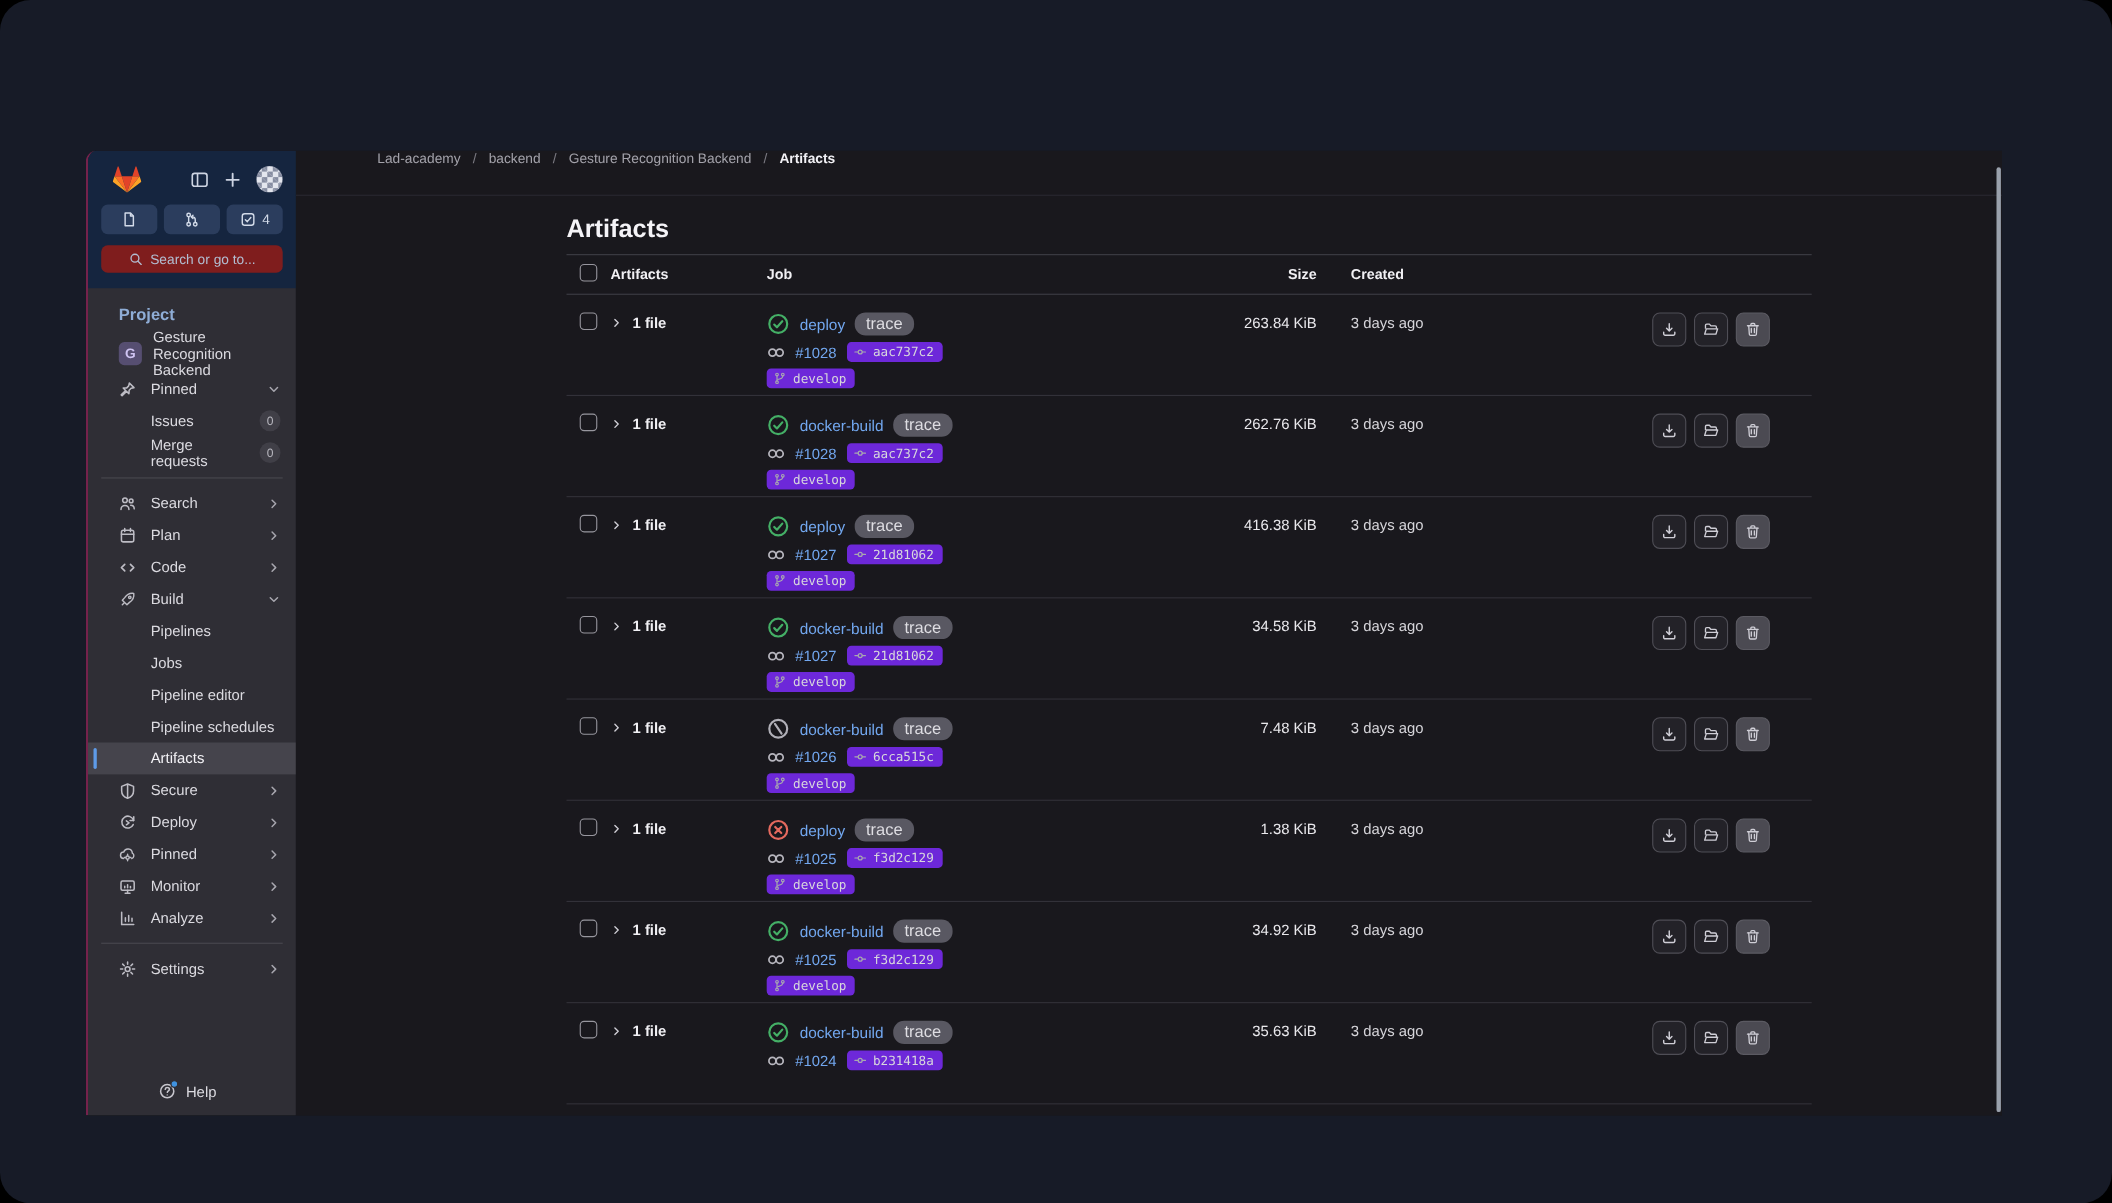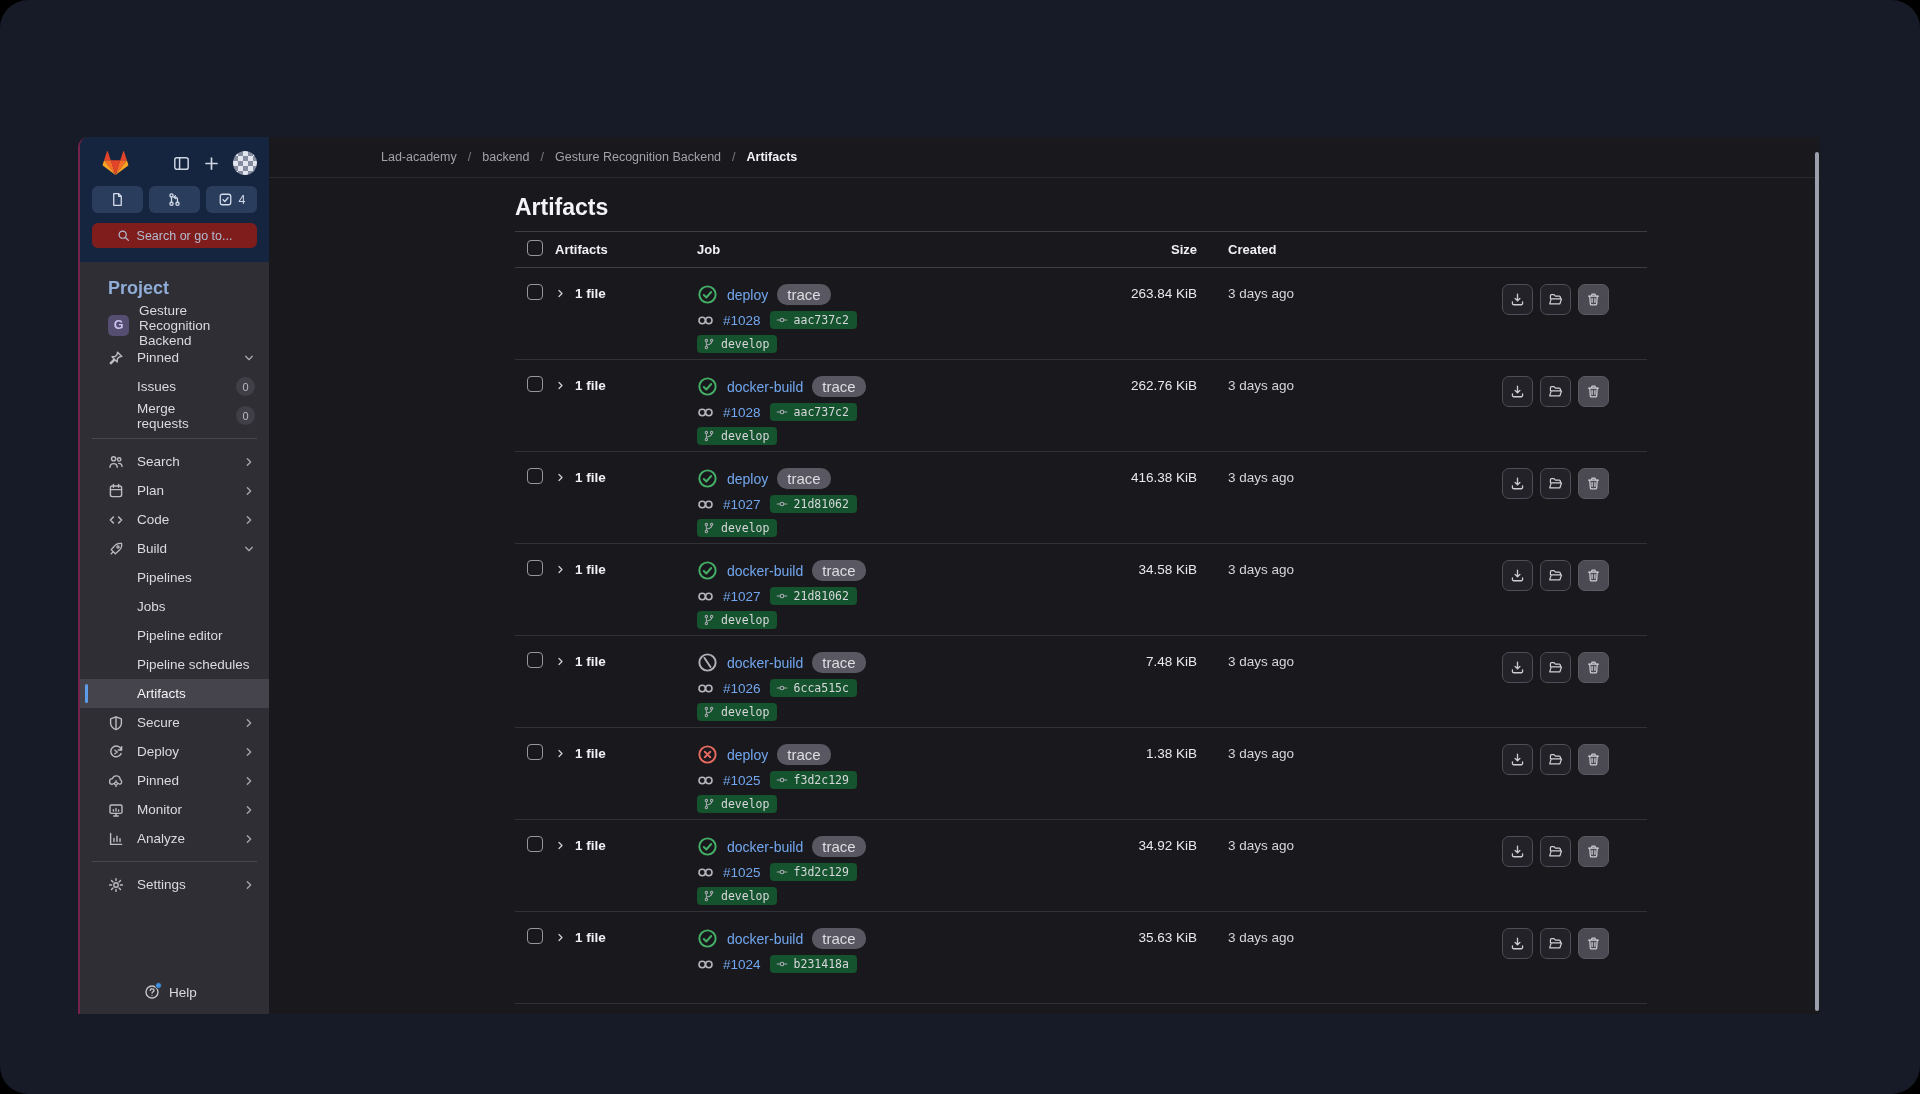--- a/index.html
+++ b/index.html
@@ -29,21 +29,21 @@
                      linear-gradient(45deg,#868da1 25%,#e3e6ee 25%,#e3e6ee 75%,#868da1 75%);
     background-size:10px 10px;background-position:0 0,5px 5px;}
   .sb-row2{display:flex;gap:6px;margin-top:9px;}
   .sb-btn{flex:1;height:27px;background:#2b3d5d;border:none;border-radius:6px;display:flex;
           align-items:center;justify-content:center;gap:6px;color:#d3dbe9;font-size:12.5px;cursor:pointer;}
   .sb-btn svg{width:15px;height:15px;}
   .sb-search{margin-top:10px;height:25px;background:#7f1d1d;border-radius:6px;display:flex;
              align-items:center;justify-content:center;gap:7px;color:#b2bdd1;font-size:12.5px;cursor:text;}
   .sb-search svg{width:13px;height:13px;}
   .sb-nav{flex:1;padding:6px 0 0 0;overflow:hidden;font-size:13.5px;}
-  .sb-label{padding:10px 14px 8px 28px;color:#8fadd6;font-weight:700;font-size:18px;}
+  .sb-label{padding:10px 14px 8px 28px;color:#8fadd6;font-weight:700;font-size:15px;}
   .sb-item{position:relative;display:flex;align-items:center;height:29px;padding:0 14px 0 28px;
            gap:13px;color:#dbdae0;cursor:pointer;}
   .sb-item .nico{width:16px;flex:0 0 16px;color:#bdbcc4;display:flex;}
   .sb-item .nico svg{width:16px;height:16px;}
   .sb-project{height:36px;gap:10px;}
   .pavatar{width:21px;height:21px;border-radius:5px;background:#564e71;color:#cfc4f2;font-size:12.5px;
            font-weight:700;display:flex;align-items:center;justify-content:center;flex:0 0 21px;}
   .sb-item.indent{padding-left:57px;}
   .sb-item .chev{margin-left:auto;color:#a7a6ae;display:flex;}
   .sb-item .chev svg{width:12px;height:12px;}
@@ -55,22 +55,22 @@
   .sb-divider{height:1px;background:#49484f;margin:8px 12px;}
   .sb-help{height:44px;display:flex;align-items:center;gap:9px;padding:0 28px;color:#dbdae0;
            font-size:13.5px;cursor:pointer;margin-left:36px;}
   .hicon{position:relative;display:flex;color:#c6c5cc;}
   .hicon svg{width:16px;height:16px;}
   .hicon .dot{position:absolute;right:-2px;top:-2px;width:7px;height:7px;border-radius:50%;
            background:#3f92e0;border:1.5px solid #2f2e35;}
 
   
   .main{flex:1;position:relative;background:#19181d;overflow:hidden;}
-  .crumbs{height:41px;border-bottom:1px solid #2a2931;display:flex;align-items:center;gap:11px;
-          padding-left:112px;font-size:12.5px;color:#a3a2aa;}
+  .crumbs{height:41px;border-bottom:1px solid #2a2931;display:flex;gap:11px;
+          padding-left:74px;font-size:12.5px;color:#a3a2aa;}
   .crumbs .sep{color:#7c7b83;}
   .crumbs .crumb{cursor:pointer;}
   .crumbs .crumb:last-of-type{color:#f2f1f5;font-weight:700;}
   .content{margin-left:246px;width:1132px;}
   .title{margin:16px 0 10px 0;font-size:23px;font-weight:800;color:#f4f3f7;}
   .total{font-size:13px;color:#a8a7af;margin-bottom:20px;}
   .total-label{font-weight:700;color:#c1c0c8;}
 
   .thead,.trow{display:grid;grid-template-columns:40px 142px 330px 170px 200px 1fr;}
   .thead{height:37px;align-items:center;border-top:1px solid #3e3d45;border-bottom:1px solid #3e3d45;
@@ -88,21 +88,21 @@
   .stico{display:flex;}
   .stico svg{width:21px;height:21px;}
   .st-success{color:#44af66;}
   .st-failed{color:#e4695e;}
   .st-canceled{color:#b0afb7;}
   .joblink{color:#72a7ef;font-size:14px;cursor:pointer;}
   .pipelink{color:#72a7ef;font-size:13.5px;cursor:pointer;}
   .trace{background:#595862;color:#dedde2;font-size:15px;padding:2px 10px;border-radius:10px;cursor:pointer;}
   .pipico{display:flex;color:#b6b5bd;}
   .pipico svg{width:17px;height:17px;}
-  .chip{display:inline-flex;align-items:center;gap:6px;background:#14532d;border-radius:4px;
+  .chip{display:inline-flex;align-items:center;gap:6px;background:#6d28d9;border-radius:4px;
         padding:2px 8px 2px 6px;font-family:"DejaVu Sans Mono",monospace;font-size:11.5px;color:#d8d7dc;cursor:pointer;}
   .chip svg{width:12px;height:12px;color:#a9a8b0;}
   .sizecell{text-align:right;padding-top:2px;color:#e9e8ec;font-size:13.5px;}
   .createdcell{padding-left:31px;padding-top:2px;color:#d6d5da;font-size:13.5px;}
   .actions{display:flex;justify-content:flex-end;gap:7px;padding-right:38px;}
   .abtn{width:31px;height:31px;border-radius:7px;border:1px solid #4f4e56;background:#232228;
         color:#cfced6;display:flex;align-items:center;justify-content:center;cursor:pointer;}
   .abtn svg{width:15px;height:15px;}
   .abtn.trash{background:#4b4a52;border-color:#5b5a62;}
   .vscroll{position:absolute;right:1px;top:15px;bottom:3px;width:4px;border-radius:2px;background:#9aa1ac;}

